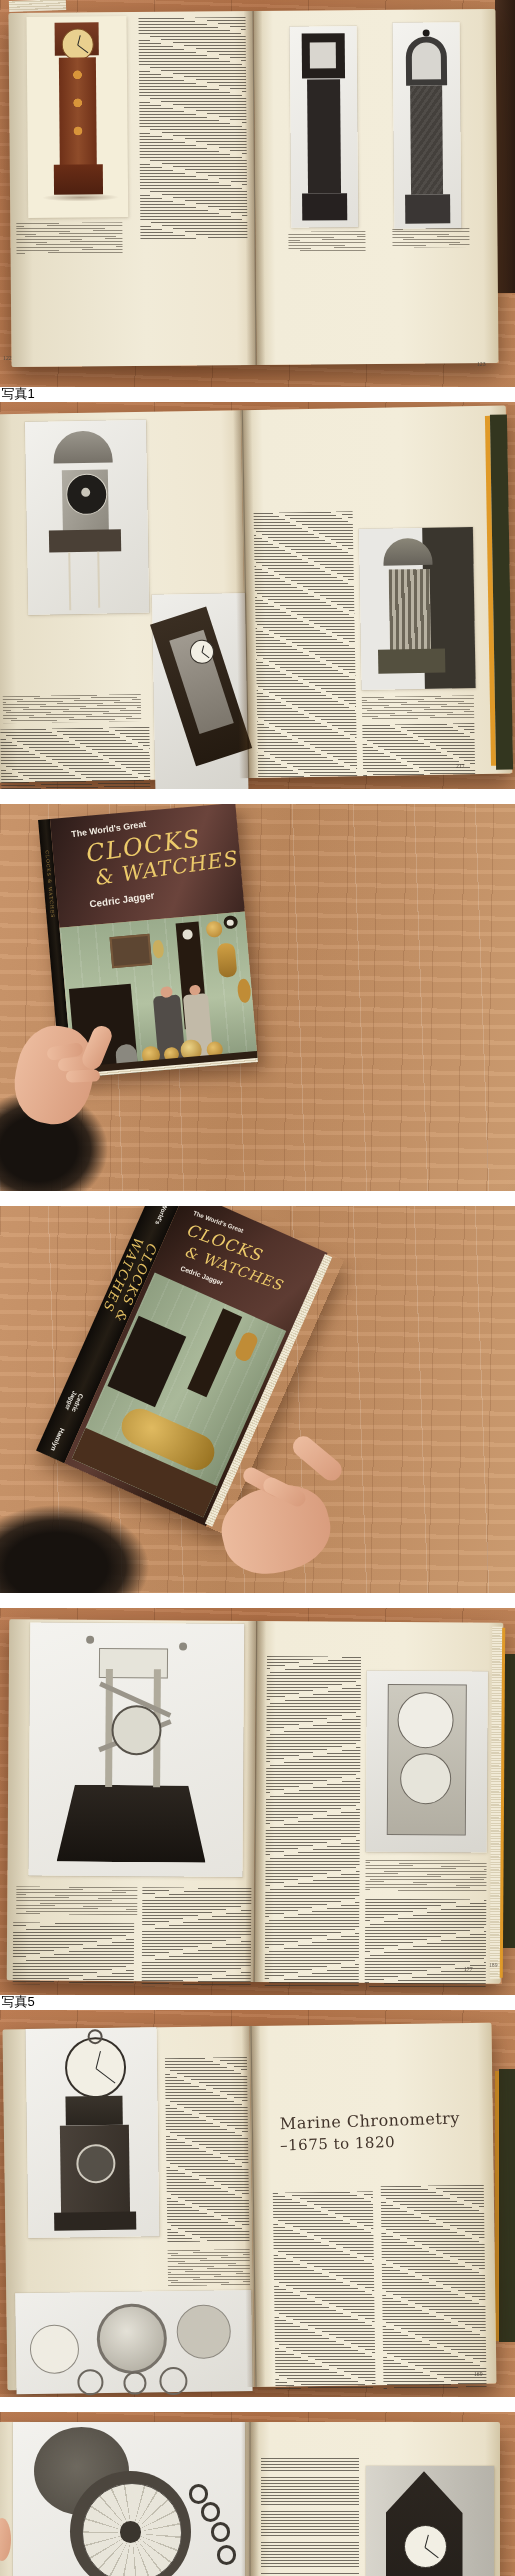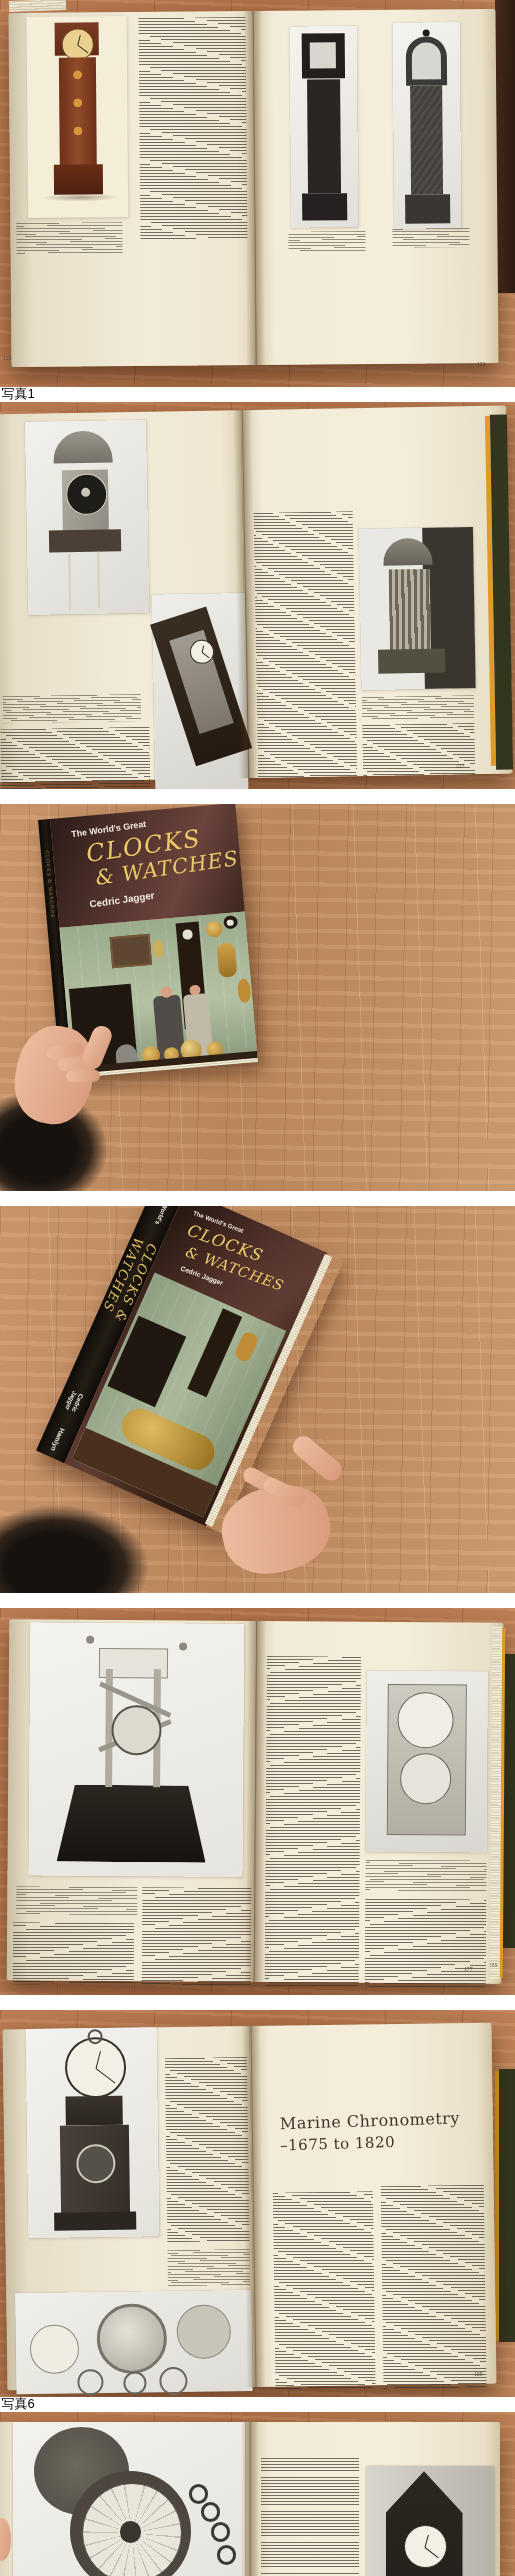--- a/index.html
+++ b/index.html
@@ -218,20 +218,21 @@
     <div class="abs" style="left:379px;top:62px;width:77px;height:149px;background:linear-gradient(#cdcabf,#b2aea2);border:1px solid #77726a;"></div>
     <div class="abs" style="left:389px;top:70px;width:54px;height:54px;border-radius:50%;background:#efede5;border:1.5px solid #6b665e;"></div>
     <div class="abs" style="left:392px;top:131px;width:49px;height:49px;border-radius:50%;background:#e6e4da;border:1.5px solid #6b665e;"></div>
     <div class="cap" style="left:358px;top:238px;width:121px;height:31px;"></div>
     <div class="tl" style="left:358px;top:277px;width:121px;height:89px;"></div>
     <div class="gut" style="left:238px;"></div>
   </div>
   <div class="pnum" style="left:464px;top:358px;">177</div>
   <div class="pnum" style="left:489px;top:354px;color:#6b645a;">189</div>
  </div>
+ <div class="labelbar">写真5</div>
 </div>
 
 <div class="block">
  <div class="photo floor-a">
   <div class="edgeC" style="left:499px;top:59px;width:16.5px;height:273px;"></div>
   <div class="edgeY" style="left:495px;top:61px;width:4.1px;height:270px;"></div>
   <div class="book" style="left:5.2px;top:15.5px;width:489px;height:361px;transform:rotate(-0.8deg);">
     <div class="pg pgL" style="left:0;width:247px;"></div>
     <div class="pg pgR" style="left:247px;width:242px;"></div>
     <div class="abs bw" style="left:23px;top:0;width:131px;height:209px;background:linear-gradient(150deg,#f3f2ee,#e4e2dc);"></div>
@@ -251,21 +252,20 @@
     <div class="abs" style="left:116px;top:344px;width:18.5px;height:18.5px;border-radius:50%;border:2.6px solid #6b665e;background:rgba(0,0,0,0);"></div>
     <div class="abs" style="left:152px;top:340px;width:24px;height:24px;border-radius:50%;border:2.6px solid #6b665e;background:rgba(0,0,0,0);"></div>
     <div class="chap" style="left:276px;top:87px;font-size:16px;transform:rotate(-1deg);">Marine Chronometry</div>
     <div class="chap" style="left:276px;top:110px;font-size:15px;transform:rotate(-1deg);">–1675 to 1820</div>
     <div class="tl" style="left:268px;top:167px;width:100px;height:198px;"></div>
     <div class="tl" style="left:376px;top:162px;width:103px;height:204px;"></div>
     <div class="gut" style="left:239px;"></div>
   </div>
   <div class="pnum" style="left:474px;top:361px;">169</div>
  </div>
- <div class="labelbar">写真6</div>
 </div>
 
 <div class="block">
  <div class="photo floor-a">
   <div class="book" style="left:-15.5px;top:10.3px;width:515px;height:368px;">
     <div class="pg pgL" style="left:0;width:265px;"></div>
     <div class="pg pgR" style="left:265px;width:250px;"></div>
     <div class="abs bw" style="left:28px;top:0;width:232px;height:228px;background:linear-gradient(150deg,#f3f2ee,#e2e0da);"></div>
     <div class="abs" style="left:49px;top:5.2px;width:95px;height:88px;border-radius:50%;background:radial-gradient(circle at 45% 45%,#6e695f,#4c473f);"></div>
     <div class="abs" style="left:85px;top:49px;width:121px;height:121px;border-radius:50%;background:#4c463e;"></div>

